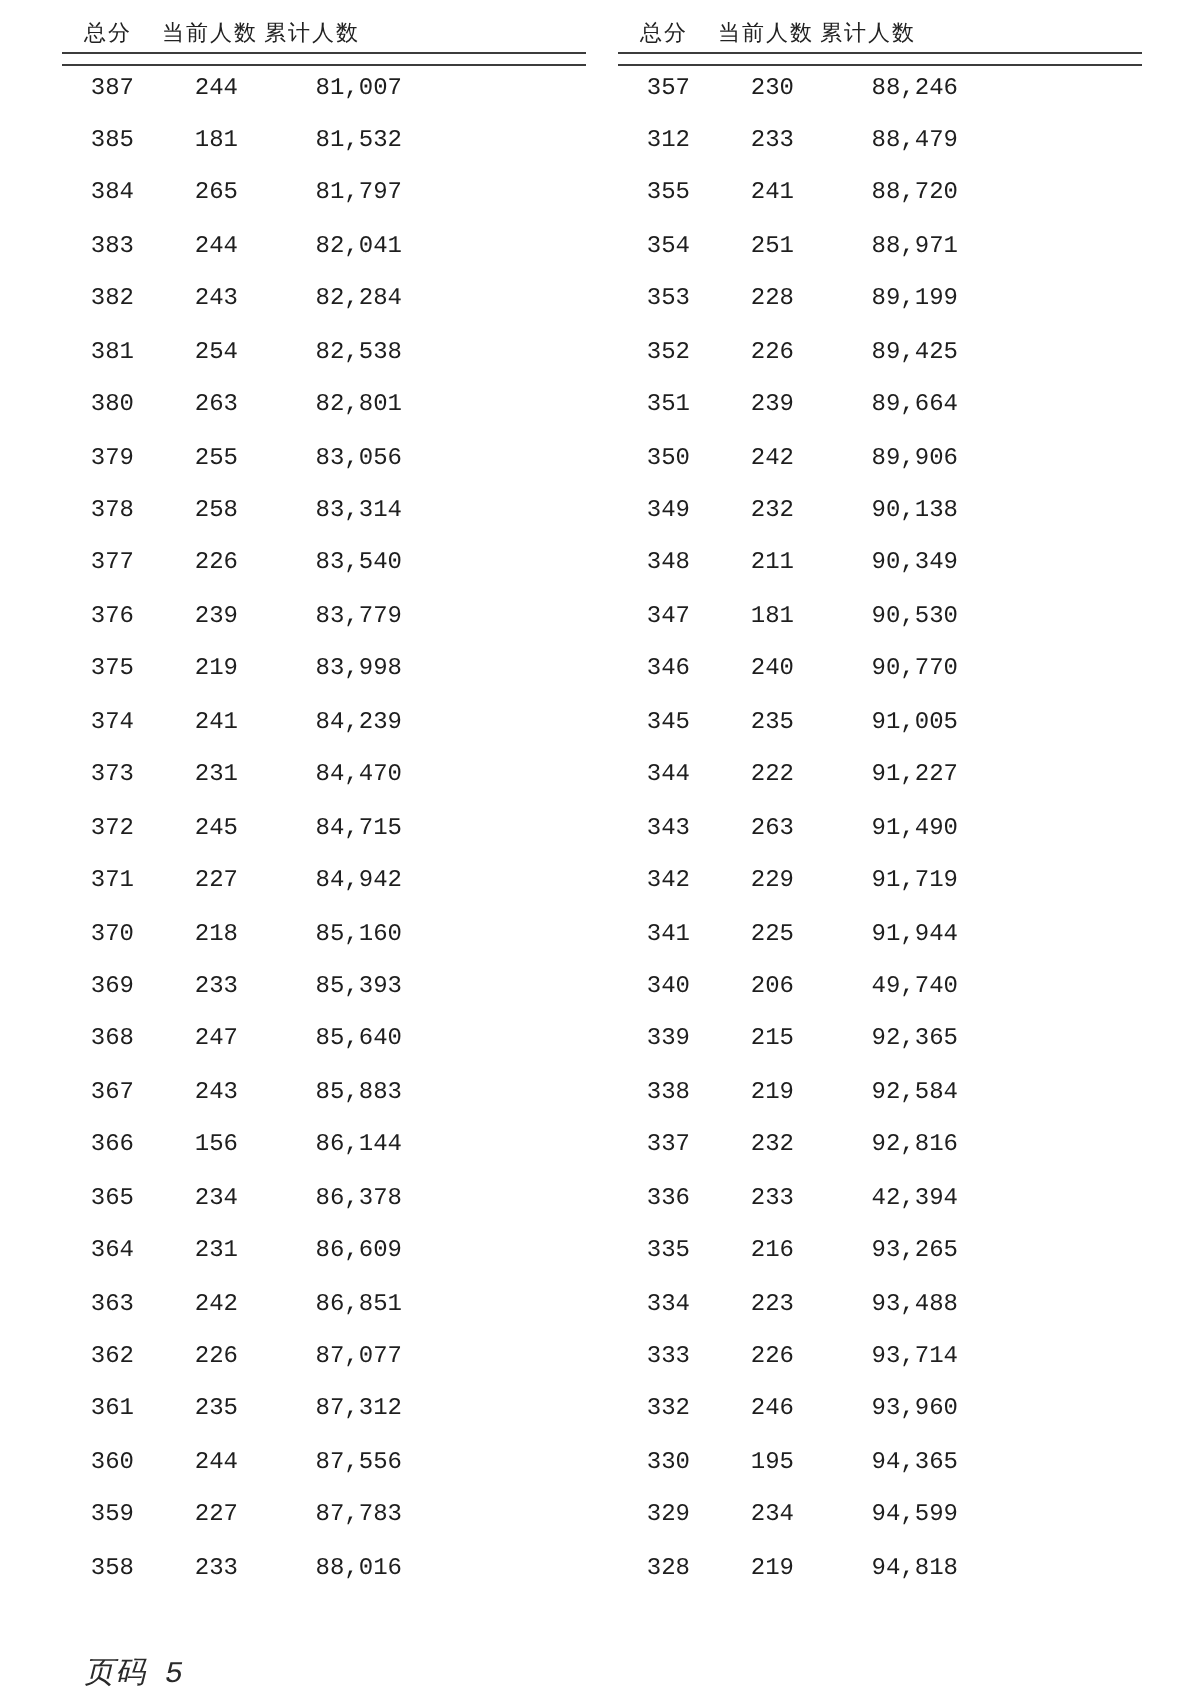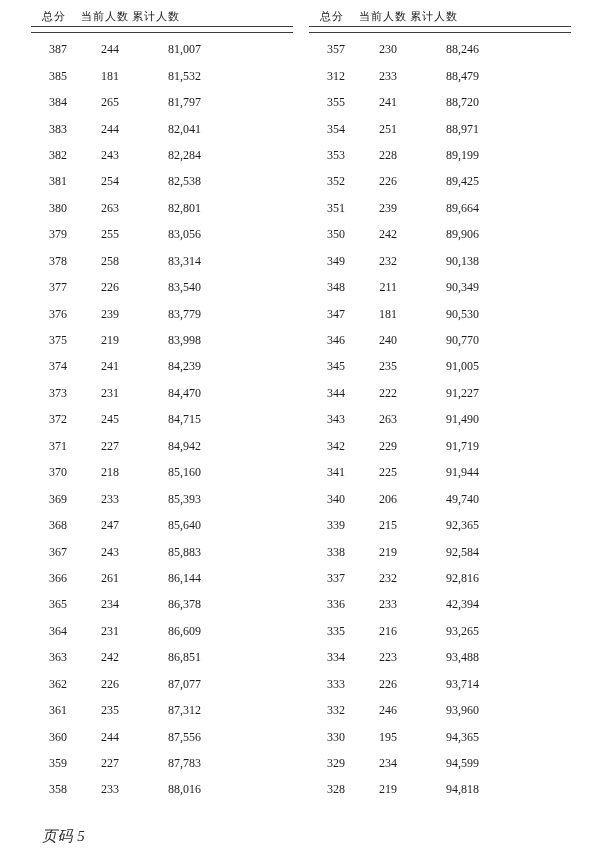--- a/index.html
+++ b/index.html
@@ -1,40 +1,40 @@
 <!DOCTYPE html>
 <html><head>
 <meta charset="utf-8">
 <style>
   html,body{margin:0;padding:0;background:#ffffff;}
   .page{
     position:relative;
     width:600px;height:848px;
     background:#ffffff;
-    font-family:Liberation Serif, serif;
+    font-family:Liberation Mono, monospace;
     color:#1e1e1e;
     overflow:hidden;
   }
   .score-table{position:absolute;top:6px;width:262px;}
   .t-left{left:31px;}
   .t-right{left:309px;}
   .thead{position:relative;height:19px;font-size:11px;color:#222;}
   .h{position:absolute;top:3px;white-space:nowrap;letter-spacing:1px;}
   .h1{left:11px;}
   .h2{left:50px;}
   .h3{left:101px;}
   .rule{
     height:4.5px;
     box-sizing:content-box;
     border-top:1.5px solid #3c3c3c;
     border-bottom:1.5px solid #3c3c3c;
     margin-top:1px;
   }
   .tbody{margin-top:4px;}
-  .trow{display:flex;height:26.45px;align-items:center;font-size:12px;}
+  .trow{display:flex;height:26.45px;align-items:flex-start;font-size:12px;}
   .c{display:block;text-align:right;white-space:nowrap;}
   .c1{width:36px;}
   .c2{width:52px;}
   .c3{width:82px;}
   .footer{
     position:absolute;left:42px;top:827px;
     font-size:15px;font-style:italic;color:#2a2a2a;
     letter-spacing:0.5px;
   }
 </style>
@@ -146,21 +146,21 @@
           <span class="c c2">247</span>
           <span class="c c3">85,640</span>
         </div>
         <div class="trow">
           <span class="c c1">367</span>
           <span class="c c2">243</span>
           <span class="c c3">85,883</span>
         </div>
         <div class="trow">
           <span class="c c1">366</span>
-          <span class="c c2">261</span>
+          <span class="c c2">156</span>
           <span class="c c3">86,144</span>
         </div>
         <div class="trow">
           <span class="c c1">365</span>
           <span class="c c2">234</span>
           <span class="c c3">86,378</span>
         </div>
         <div class="trow">
           <span class="c c1">364</span>
           <span class="c c2">231</span>

